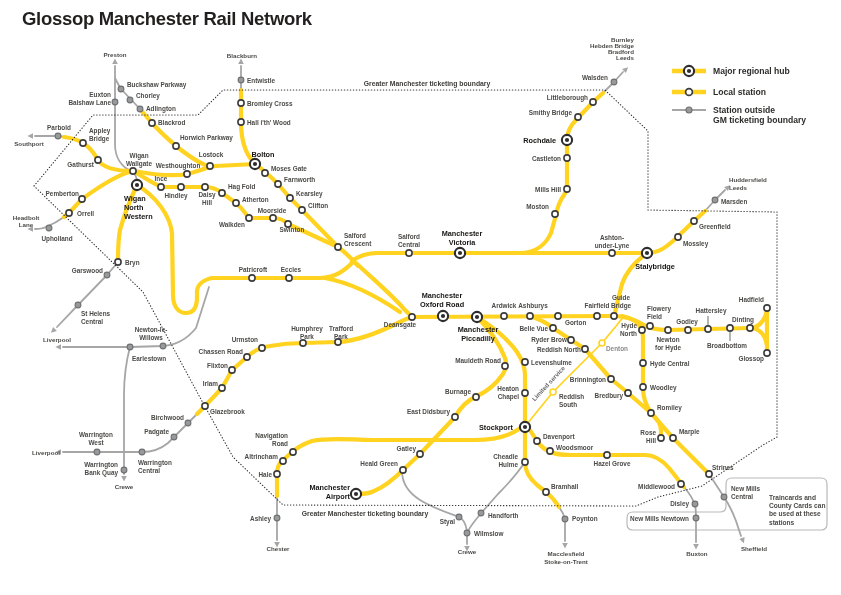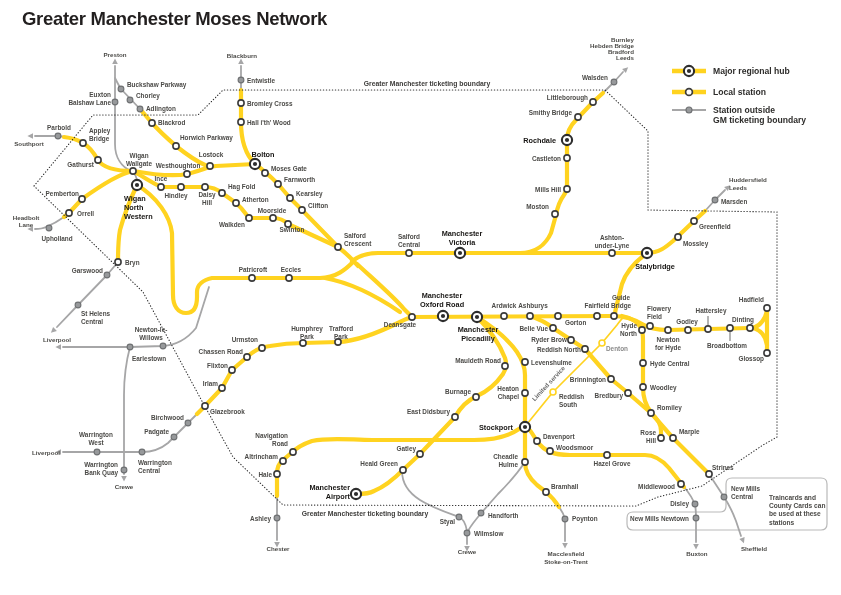--- a/index.html
+++ b/index.html
@@ -6,21 +6,21 @@
   body{width:841px;height:595px;position:relative;overflow:hidden;
        font-family:"Liberation Sans",sans-serif;}
   #page-title{position:absolute;left:22px;top:8px;margin:0;font-size:18.5px;
        font-weight:800;letter-spacing:-0.3px;color:#221f1f;}
   svg{position:absolute;left:0;top:0;}
   svg text{font-family:"Liberation Sans",sans-serif;}
 </style>
 </head>
 <body>
 
-<h1 id="page-title">Greater Manchester Moses Network</h1>
+<h1 id="page-title">Glossop Manchester Rail Network</h1>
 
 <svg id="map" width="841" height="595" viewBox="0 0 841 595" aria-label="rail map">
     <g>
       <path d="M726,506 L726,484 Q726,478 732,478 L821,478 Q827,478 827,484 L827,524 Q827,530 821,530 L633,530 Q627,530 627,524 L627,518 Q627,512 633,512 L720,512 Q726,512 726,506 Z" fill="none" stroke="#b9b9b9" stroke-width="1.2"></path>
     </g>
     <g fill="none" stroke-linecap="round" stroke-linejoin="round">
       <path d="M115,66 L115,144 C115,158 122,167 131,171 C135,173 137,178 137,183" stroke="#a6a6a7" stroke-width="1.8"></path>
       <path d="M115,78 C117,82 119,86 121,89 L140,109" stroke="#a6a6a7" stroke-width="1.8"></path>
       <path d="M35,136 L58,136 L66,137" stroke="#a6a6a7" stroke-width="1.8"></path>
       <path d="M241,66 L241,90" stroke="#a6a6a7" stroke-width="1.8"></path>

